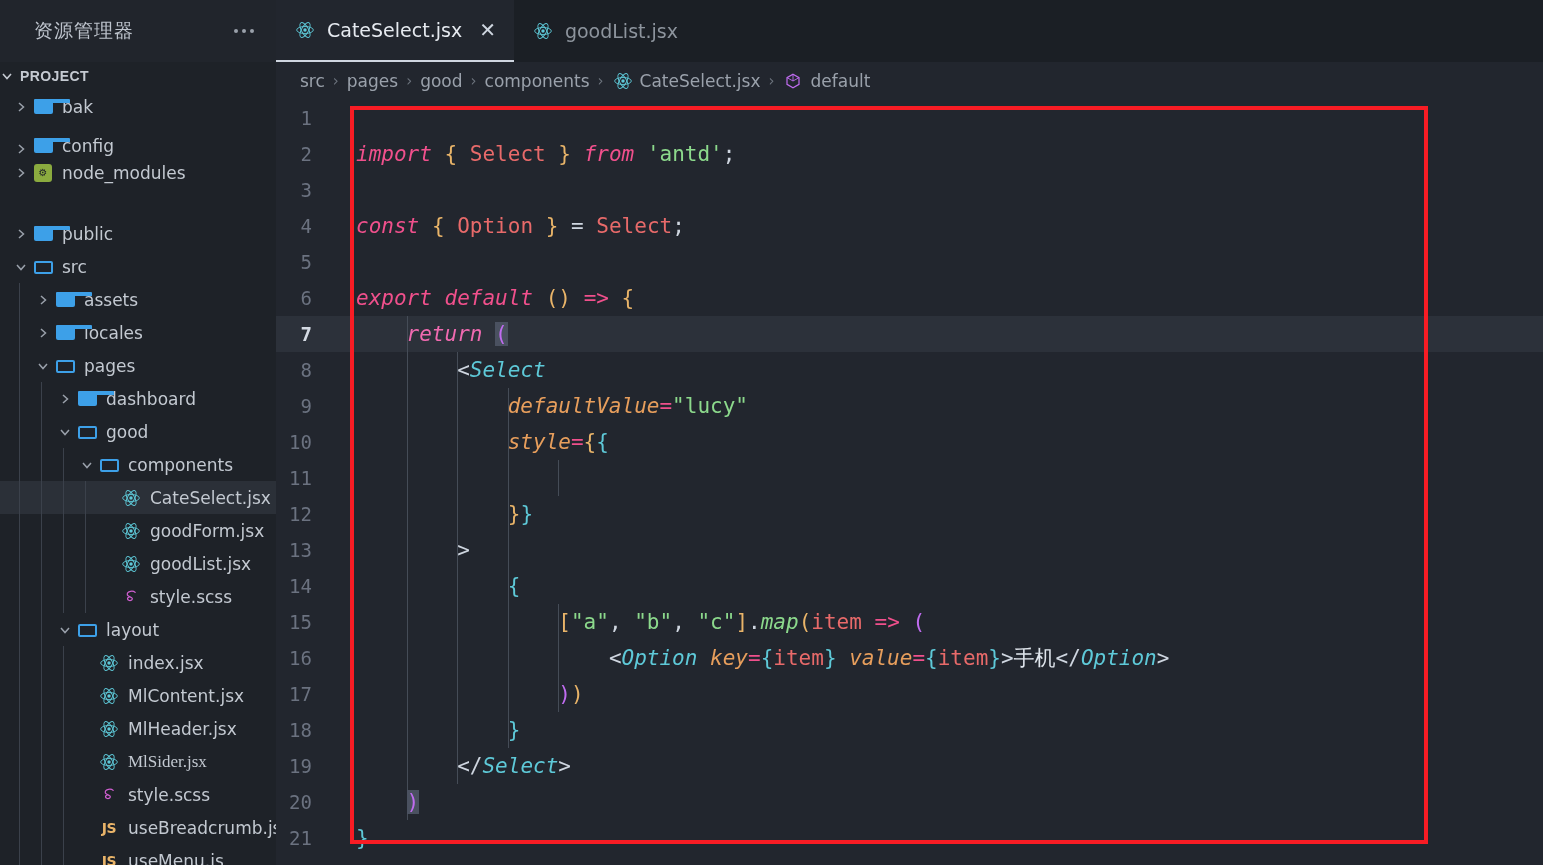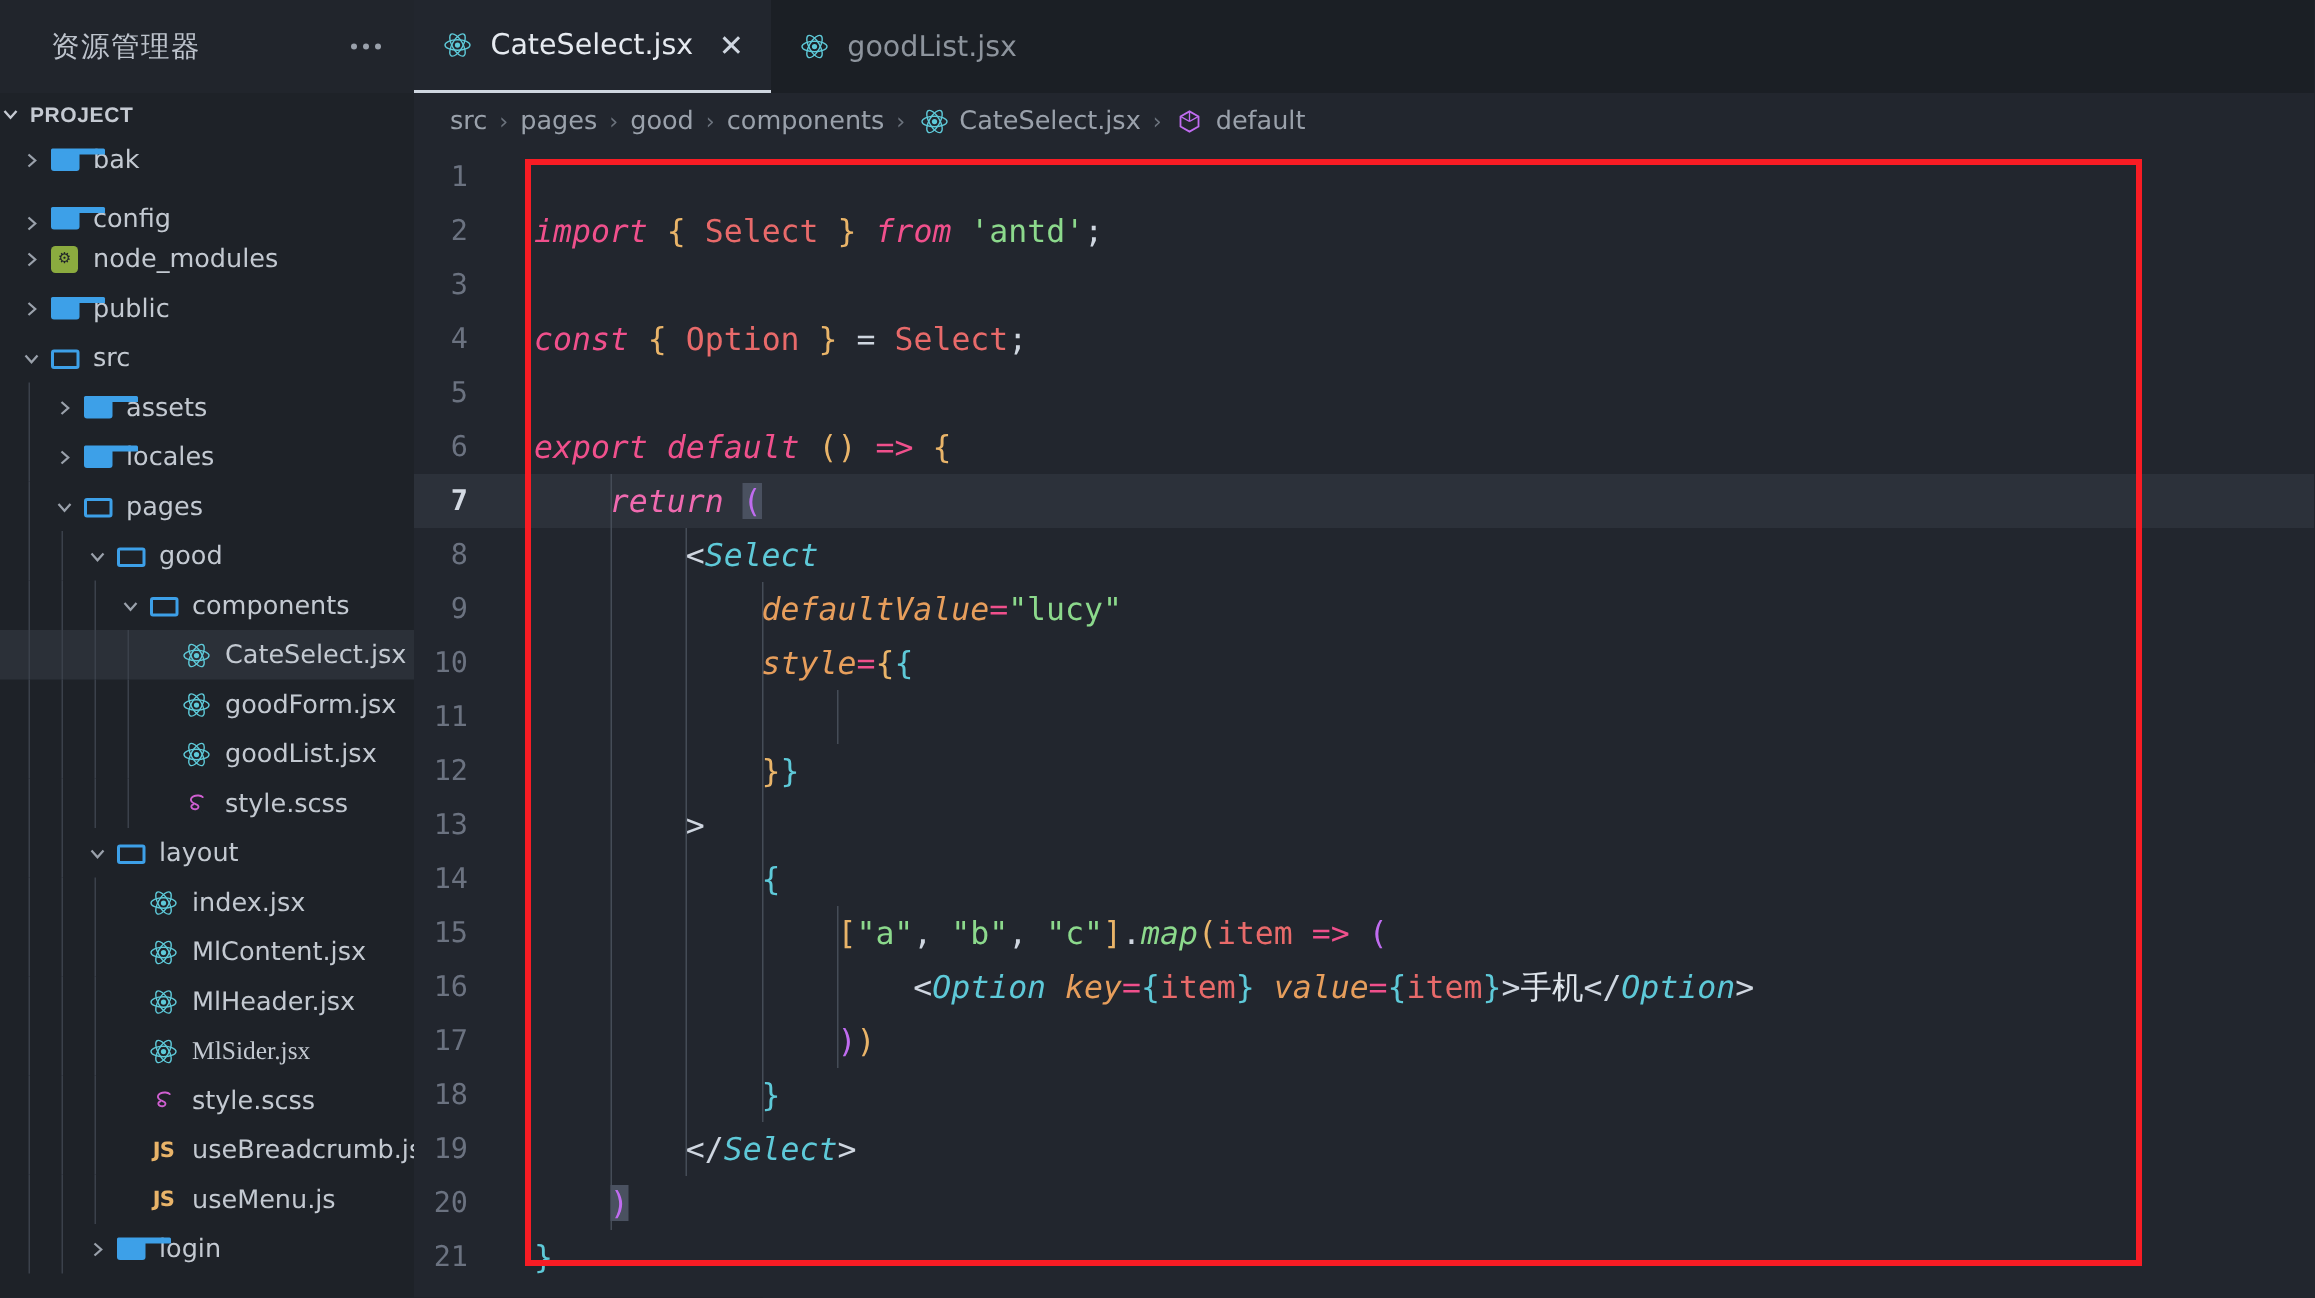--- a/index.html
+++ b/index.html
@@ -345,21 +345,21 @@
           <span class="chev">
             <svg width="14" height="14" viewBox="0 0 14 14">
               <path d="M5 3 L9.5 7 L5 11" fill="none" stroke="#9aa1ab" stroke-width="1.5"></path>
             </svg>
           </span>
           <span class="ficon">
             <span class="node-icon">⚙</span>
           </span>
           <span class="fname">node_modules</span>
         </div>
-        <div class="tree-row" style="padding-left: 10px;">
+        <div class="tree-row" style="padding-left: 10px; margin-top: 28px;">
           <span class="chev">
             <svg width="14" height="14" viewBox="0 0 14 14">
               <path d="M5 3 L9.5 7 L5 11" fill="none" stroke="#9aa1ab" stroke-width="1.5"></path>
             </svg>
           </span>
           <span class="ficon">
             <span class="folder">
               <span class="tab"></span>
               <span class="body"></span>
             </span>
@@ -415,20 +415,36 @@
               <path d="M3 5 L7 9.5 L11 5" fill="none" stroke="#9aa1ab" stroke-width="1.5"></path>
             </svg>
           </span>
           <span class="ficon">
             <span class="folder open">
               <span class="body"></span>
             </span>
           </span>
           <span class="fname">pages</span>
           <span class="indent-guide" style="left: 19px;"></span>
+        </div>
+        <div class="tree-row" style="padding-left: 54px;">
+          <span class="chev">
+            <svg width="14" height="14" viewBox="0 0 14 14">
+              <path d="M5 3 L9.5 7 L5 11" fill="none" stroke="#9aa1ab" stroke-width="1.5"></path>
+            </svg>
+          </span>
+          <span class="ficon">
+            <span class="folder">
+              <span class="tab"></span>
+              <span class="body"></span>
+            </span>
+          </span>
+          <span class="fname">dashboard</span>
+          <span class="indent-guide" style="left: 19px;"></span>
+          <span class="indent-guide" style="left: 41px;"></span>
         </div>
         <div class="tree-row" style="padding-left: 54px;">
           <span class="chev">
             <svg width="14" height="14" viewBox="0 0 14 14">
               <path d="M3 5 L7 9.5 L11 5" fill="none" stroke="#9aa1ab" stroke-width="1.5"></path>
             </svg>
           </span>
           <span class="ficon">
             <span class="folder open">
               <span class="body"></span>

